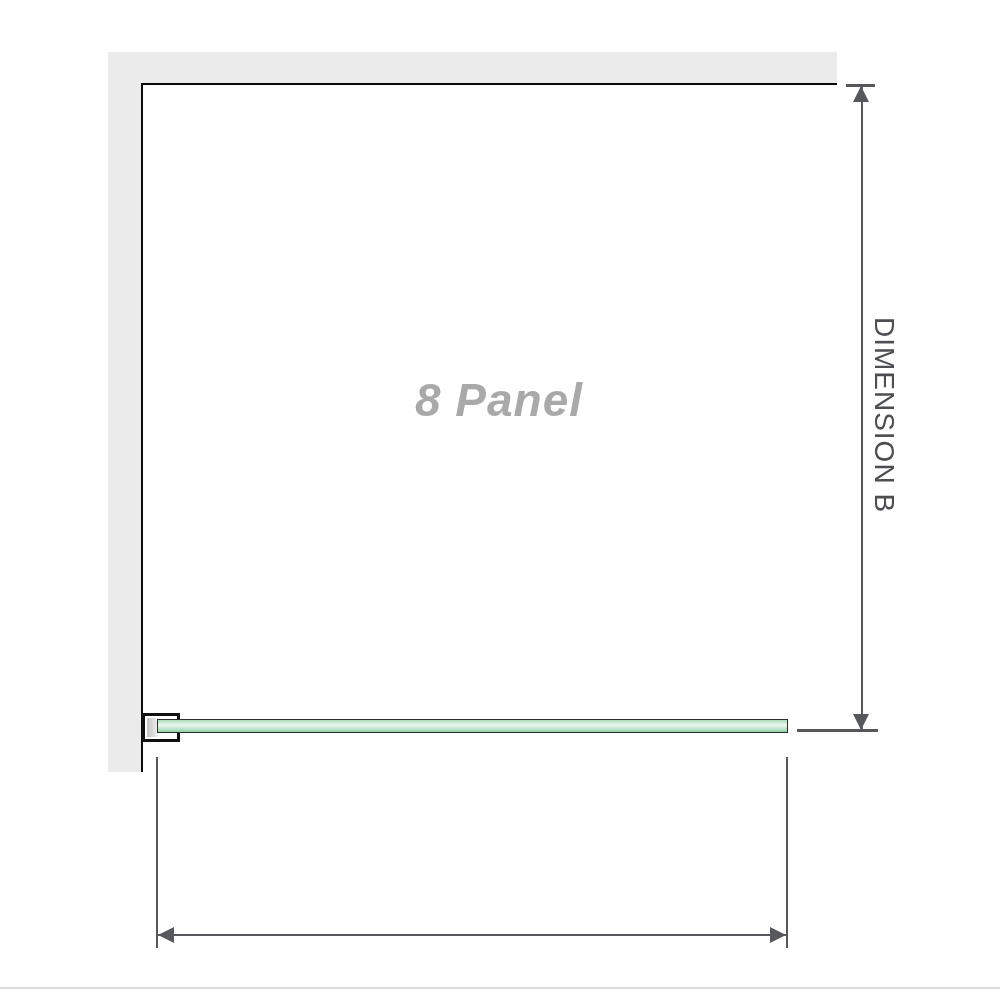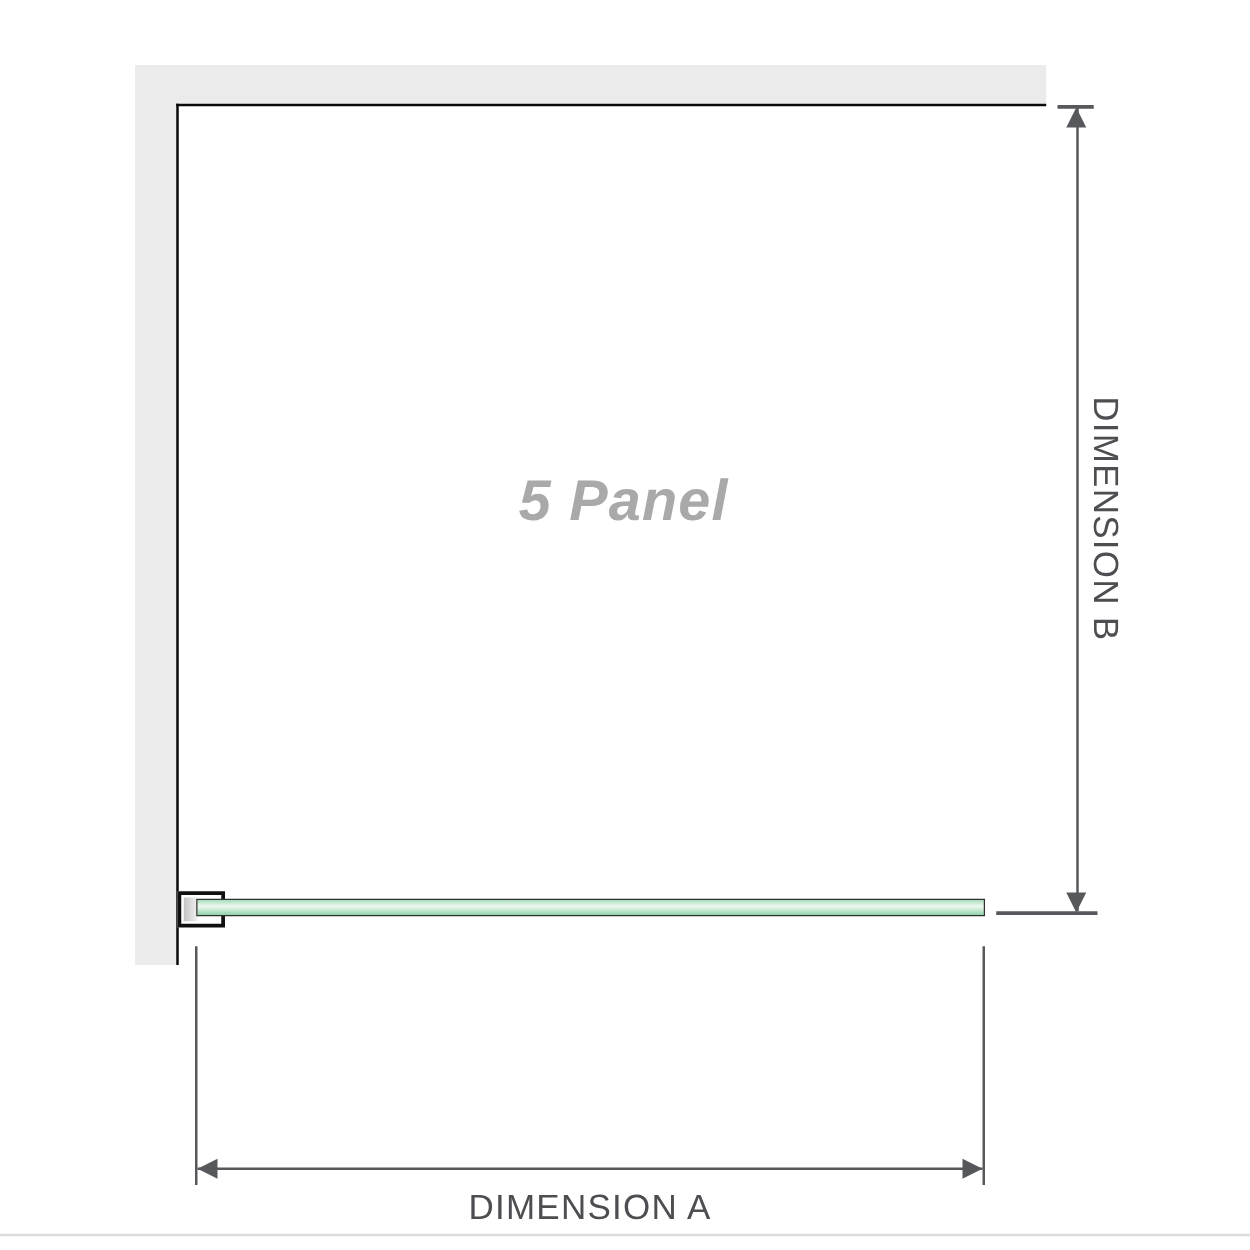--- a/index.html
+++ b/index.html
@@ -133,37 +133,36 @@
 </style>
 </head>
 <body>
 
 <div class="stage">
 
   <div class="abs wall wall-left"></div>
   <div class="abs wall wall-top"></div>
 
   <div class="abs panel-outline"></div>
-  <div class="abs panel-label">5 Panel</div>
+  <div class="abs panel-label">8 Panel</div>
 
   <div class="abs bracket">
     <div class="bracket-pad"></div>
   </div>
 
   <div class="abs glass"></div>
 
   <div class="abs dim dimb-cap-top"></div>
   <div class="abs dim dimb-line"></div>
   <div class="abs dim dimb-cap-bottom"></div>
   <div class="abs tri tri-up"></div>
   <div class="abs tri tri-down"></div>
   <div class="abs dim-label dimb-label">DIMENSION B</div>
 
   <div class="abs dim dima-tick-left"></div>
   <div class="abs dim dima-tick-right"></div>
   <div class="abs dim dima-line"></div>
   <div class="abs tri tri-left"></div>
   <div class="abs tri tri-right"></div>
-  <div class="abs dim-label dima-label">DIMENSION A</div>
 
   <div class="abs divider"></div>
 
 </div>
 
 </body></html>

